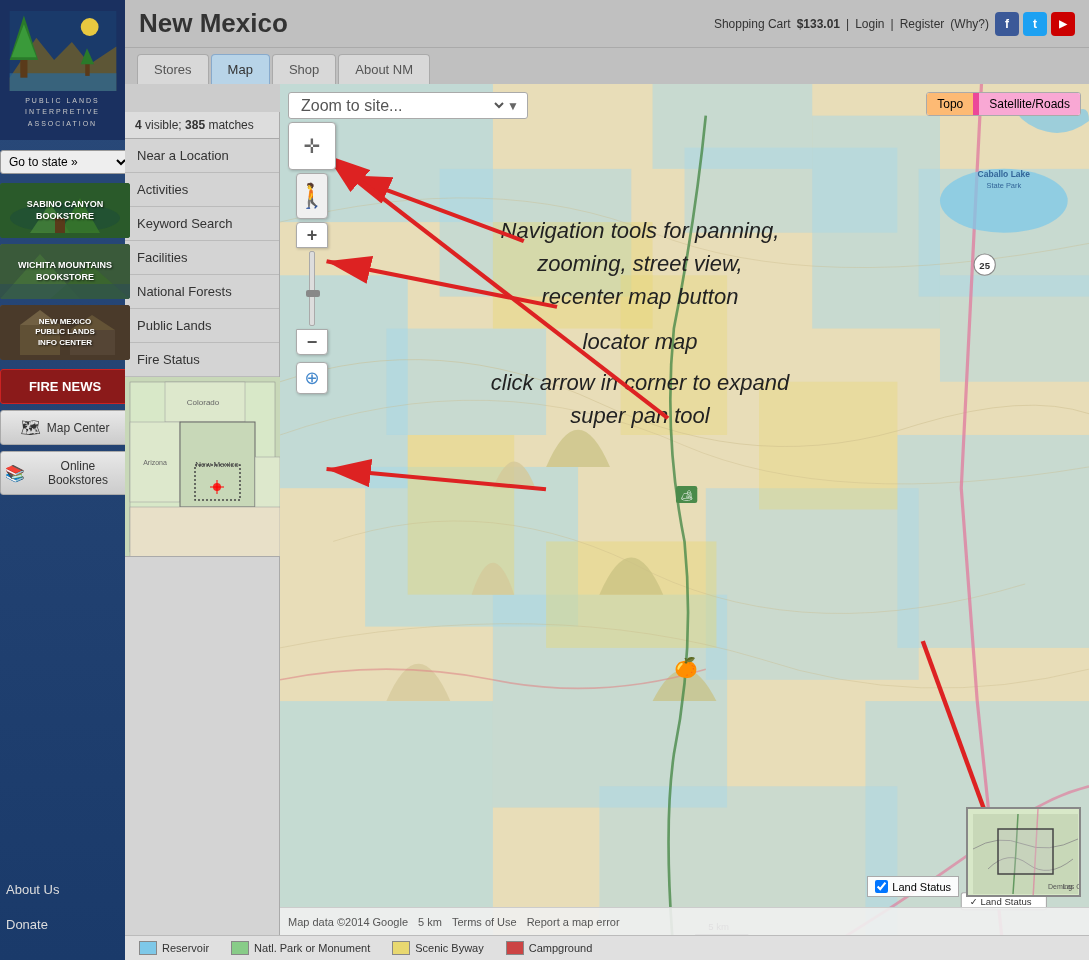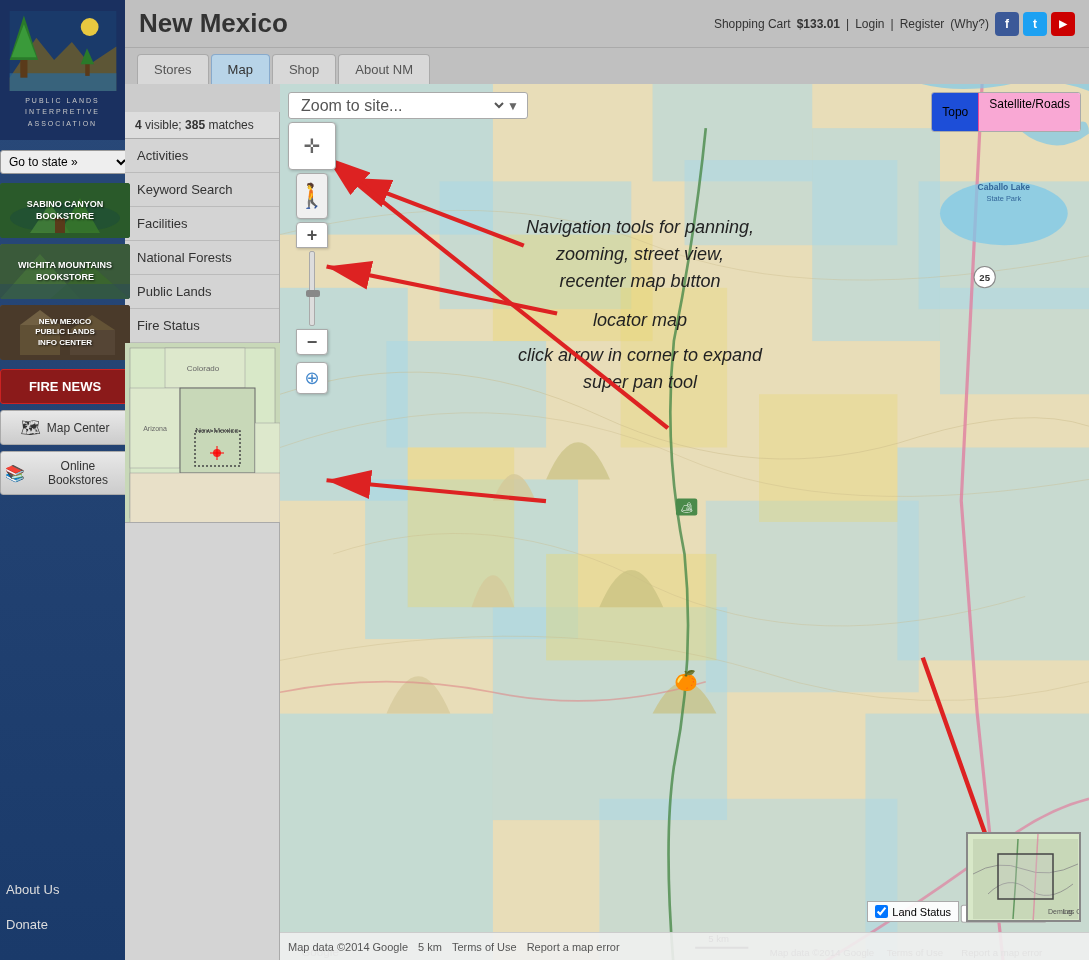--- a/index.html
+++ b/index.html
@@ -503,20 +503,23 @@
   </div>
 
   <div id="content-area" style="display:flex; flex:1; background:#ccc;">
 
     <div id="filter-panel" style="width:155px; background:#d4d4d4; border-right:1px solid #aaa; flex-shrink:0; display:flex; flex-direction:column;">
 
       <div id="results-info" style="padding:6px 10px; font-size:12px; color:#333; background:#ddd; border-bottom:1px solid #aaa;">
         <span><strong>4</strong> visible; <strong>385</strong> matches</span>
       </div>
 
+      <div class="filter-item">
+        <span>Near a Location</span>
+      </div>
       <div class="filter-item">
         <span>Activities</span>
       </div>
       <div class="filter-item">
         <span>Keyword Search</span>
       </div>
       <div class="filter-item">
         <span>Facilities</span>
       </div>
       <div class="filter-item">
@@ -637,21 +640,21 @@
           <text x="570" y="828" font-size="9" fill="#666">Terms of Use</text>
           <text x="640" y="828" font-size="9" fill="#666">Report a map error</text>
 
           <text x="680" y="900" font-size="9" fill="#555">Deming</text>
 
           <text x="640" y="38" font-size="8" text-anchor="middle" fill="#555">Timber</text>
           <text x="640" y="48" font-size="8" text-anchor="middle" fill="#555">Mountain</text>
         </svg>
 
         
-        <div style="position:absolute; top:130px; left:160px; font-family:'Comic Sans MS',cursive,sans-serif; font-size:18px; color:#222; font-style:italic; line-height:1.5; text-align:center; pointer-events:none; z-index:5; width:400px;">
+        <div style="position:absolute; top:130px; left:160px; font-family:'Comic Sans MS',cursive,sans-serif; font-size:22px; color:#222; font-style:italic; line-height:1.5; text-align:center; pointer-events:none; z-index:5; width:400px;">
           <span style="display:block;">Navigation tools for panning,</span>
           <span style="display:block;">zooming, street view,</span>
           <span style="display:block;">recenter map button</span>
           <span style="display:block; margin-top:12px;">locator map</span>
           <span style="display:block; margin-top:8px;">click arrow in corner to expand</span>
           <span style="display:block;">super pan tool</span>
         </div>
 
         
         <svg style="position:absolute; top:0; left:0; width:100%; height:100%; pointer-events:none; z-index:6;" viewBox="0 0 730 840" preserveAspectRatio="none">
@@ -677,21 +680,21 @@
 
         <div style="display:flex; align-items:center; background:white; border:1px solid #aaa; border-radius:3px; padding:3px 8px; max-width:240px; flex:1;">
           <select style="flex:1; border:none; outline:none; font-size:16px; color:#555; background:transparent; cursor:pointer;">
             <option>Zoom to site...</option>
           </select>
           <span style="color:#666; font-size:12px;">▼</span>
         </div>
       </div>
 
       <div id="map-type-btns" style="position:absolute; top:8px; right:8px; display:flex; background:white; border:1px solid #aaa; border-radius:3px; overflow:hidden; z-index:15;">
-        <div class="map-type-btn active" style="padding:12px 10px; font-size:12px; cursor:pointer; border-right:1px solid #ec4899; background:#1d4ed8;">
+        <div class="map-type-btn active" style="padding:4px 10px; font-size:12px; cursor:pointer; border-right:6px solid #ec4899; background:#fdba74;">
           <span>Topo</span>
         </div>
         <div class="map-type-btn inactive" style="padding:4px 10px; font-size:12px; cursor:pointer; background:#f9a8d4;">
           <span>Satellite/Roads</span>
         </div>
       </div>
 
       <div id="nav-controls" style="position:absolute; top:38px; left:8px; z-index:15; display:flex; flex-direction:column; align-items:center; gap:3px;">
 
         <div style="width:48px; height:48px; background:white; border:1px solid #aaa; border-radius:4px; display:flex; align-items:center; justify-content:center; cursor:pointer; font-size:20px; color:#666; box-shadow:1px 1px 3px rgba(0,0,0,0.2);">
@@ -745,13 +748,31 @@
 
       <div id="map-bottom-bar" style="position:absolute; bottom:0; left:0; right:0; height:28px; background:rgba(240,240,240,0.9); border-top:1px solid #ccc; display:flex; align-items:center; padding:0 8px; font-size:11px; color:#555; gap:10px; z-index:15;">
         <span>Map data ©2014 Google</span>
         <span>5 km</span>
         <a style="cursor:pointer; color:#555;">Terms of Use</a>
         <a style="cursor:pointer; color:#555;">Report a map error</a>
       </div>
     </div>
   </div>
 
+  <div id="legend-bar" style="background:#e0e0e0; border-top:1px solid #bbb; padding:5px 14px; display:flex; align-items:center; gap:22px; font-size:11px; color:#333; flex-shrink:0;">
+    <div class="legend-item" style="display:flex; align-items:center; gap:5px;">
+      <div style="width:18px; height:14px; background:#7ec8e8; border:1px solid #888;"></div>
+      <span>Reservoir</span>
+    </div>
+    <div class="legend-item" style="display:flex; align-items:center; gap:5px;">
+      <div style="width:18px; height:14px; background:#88cc88; border:1px solid #888;"></div>
+      <span>Natl. Park or Monument</span>
+    </div>
+    <div class="legend-item" style="display:flex; align-items:center; gap:5px;">
+      <div style="width:18px; height:14px; background:#e8d870; border:1px solid #888;"></div>
+      <span>Scenic Byway</span>
+    </div>
+    <div class="legend-item" style="display:flex; align-items:center; gap:5px;">
+      <div style="width:18px; height:14px; background:#cc4444; border:1px solid #888;"></div>
+      <span>Campground</span>
+    </div>
+  </div>
 </div>
 
 </body></html>

